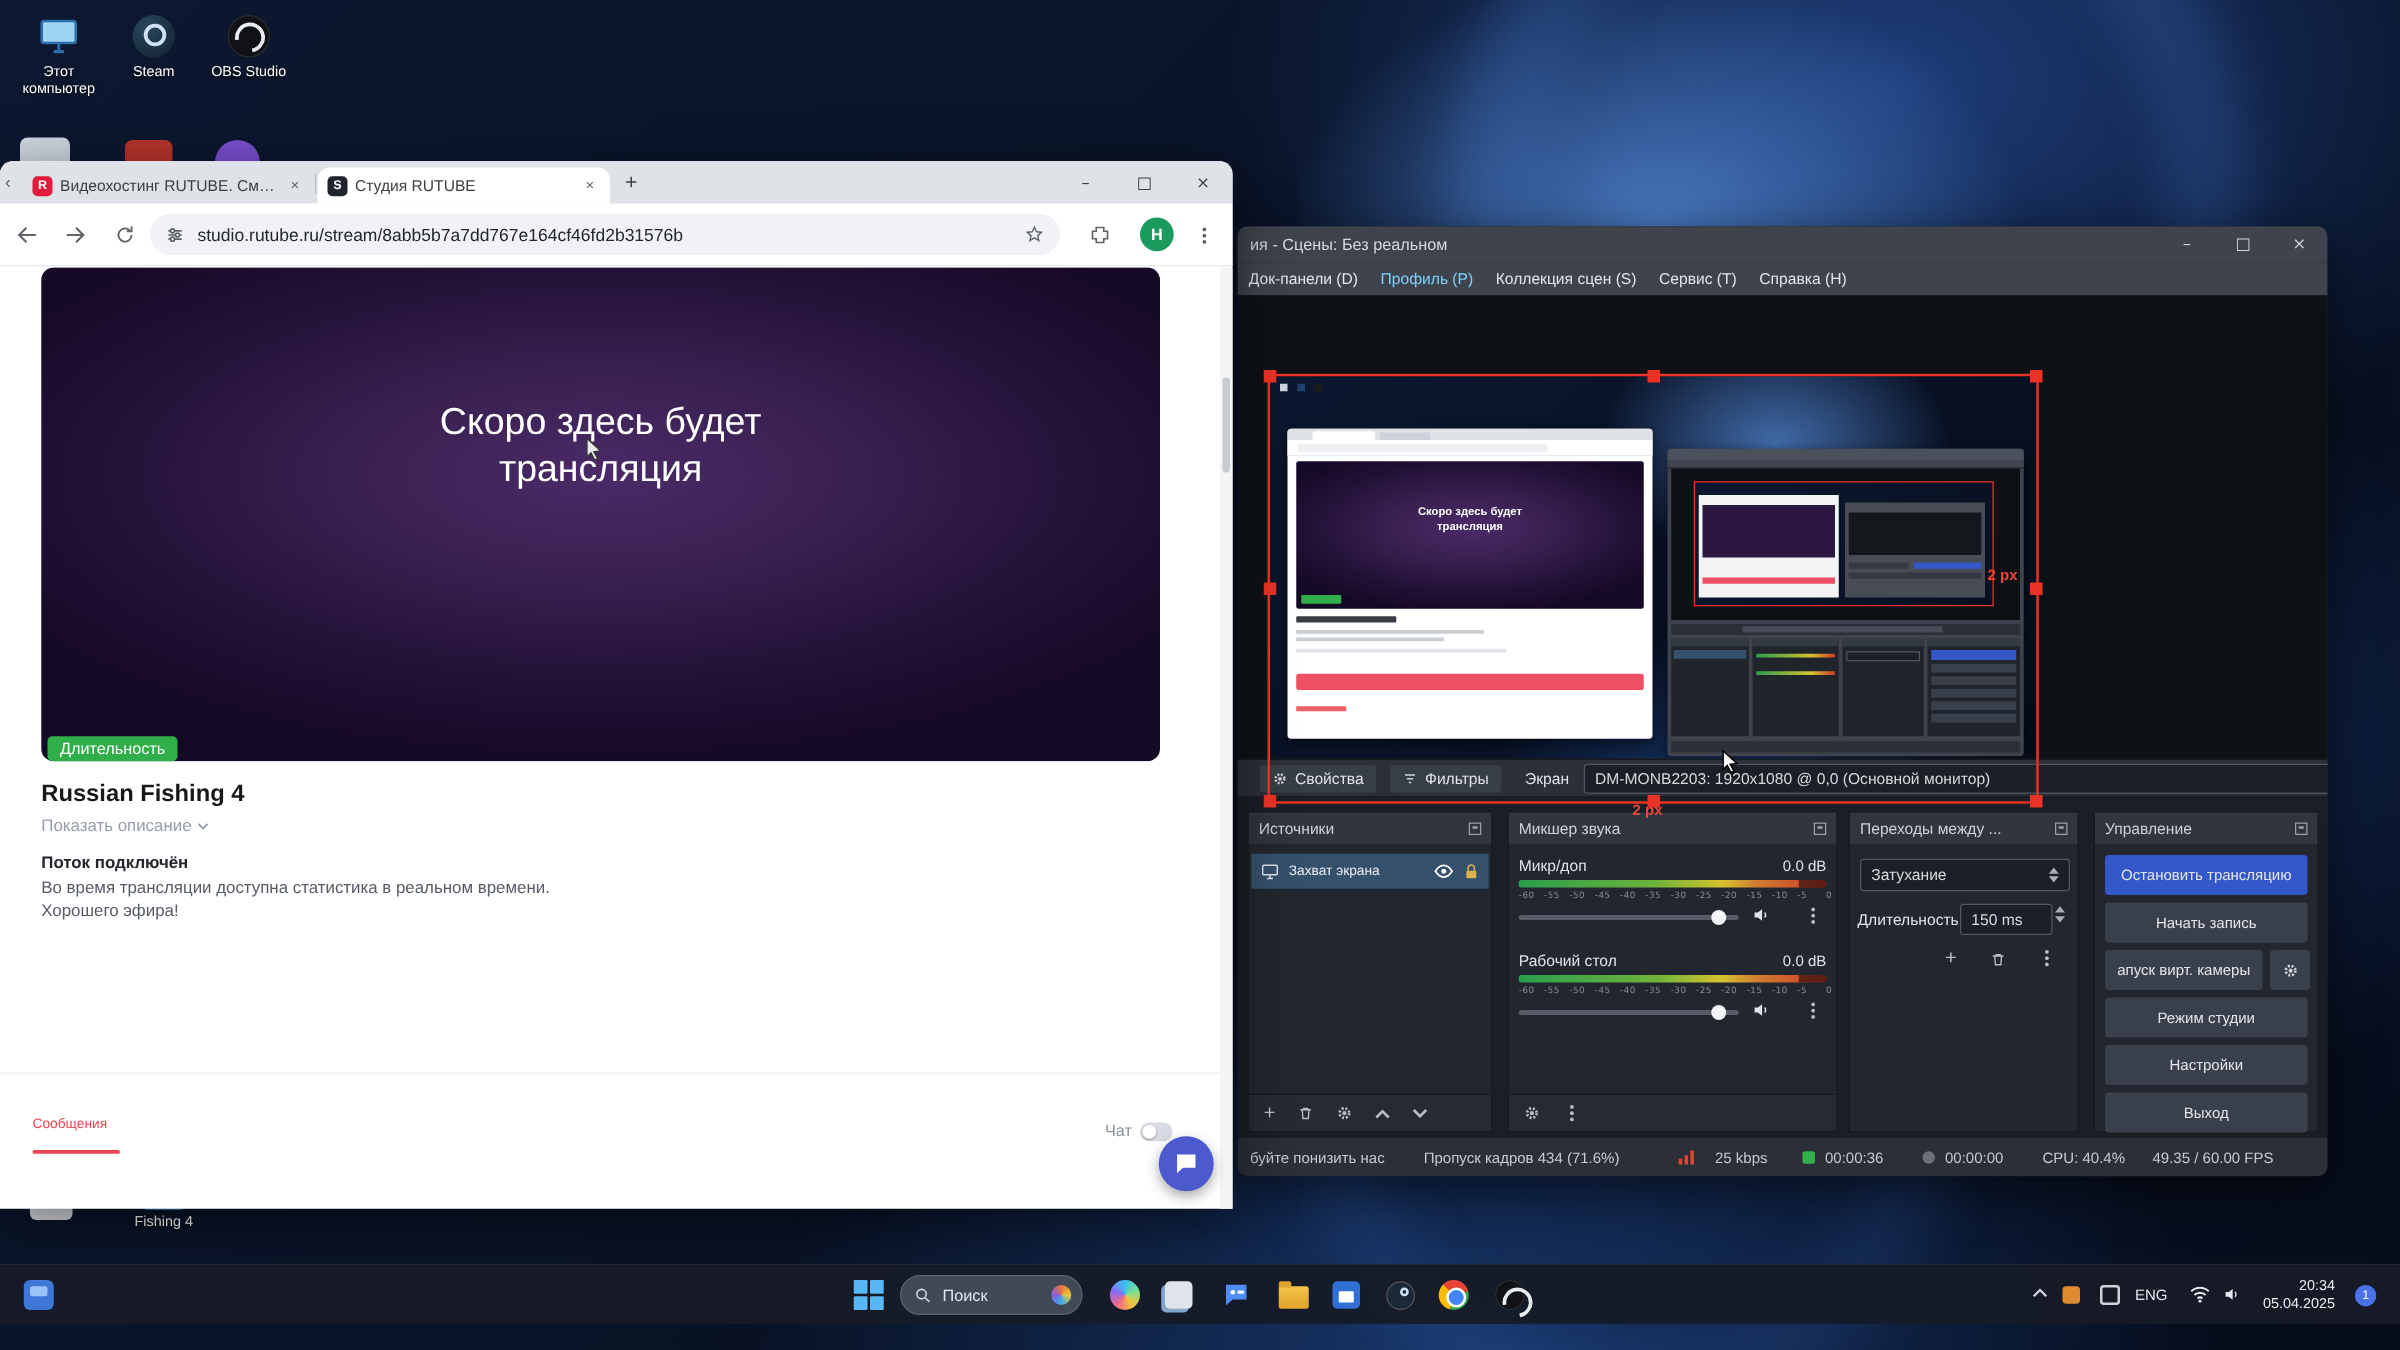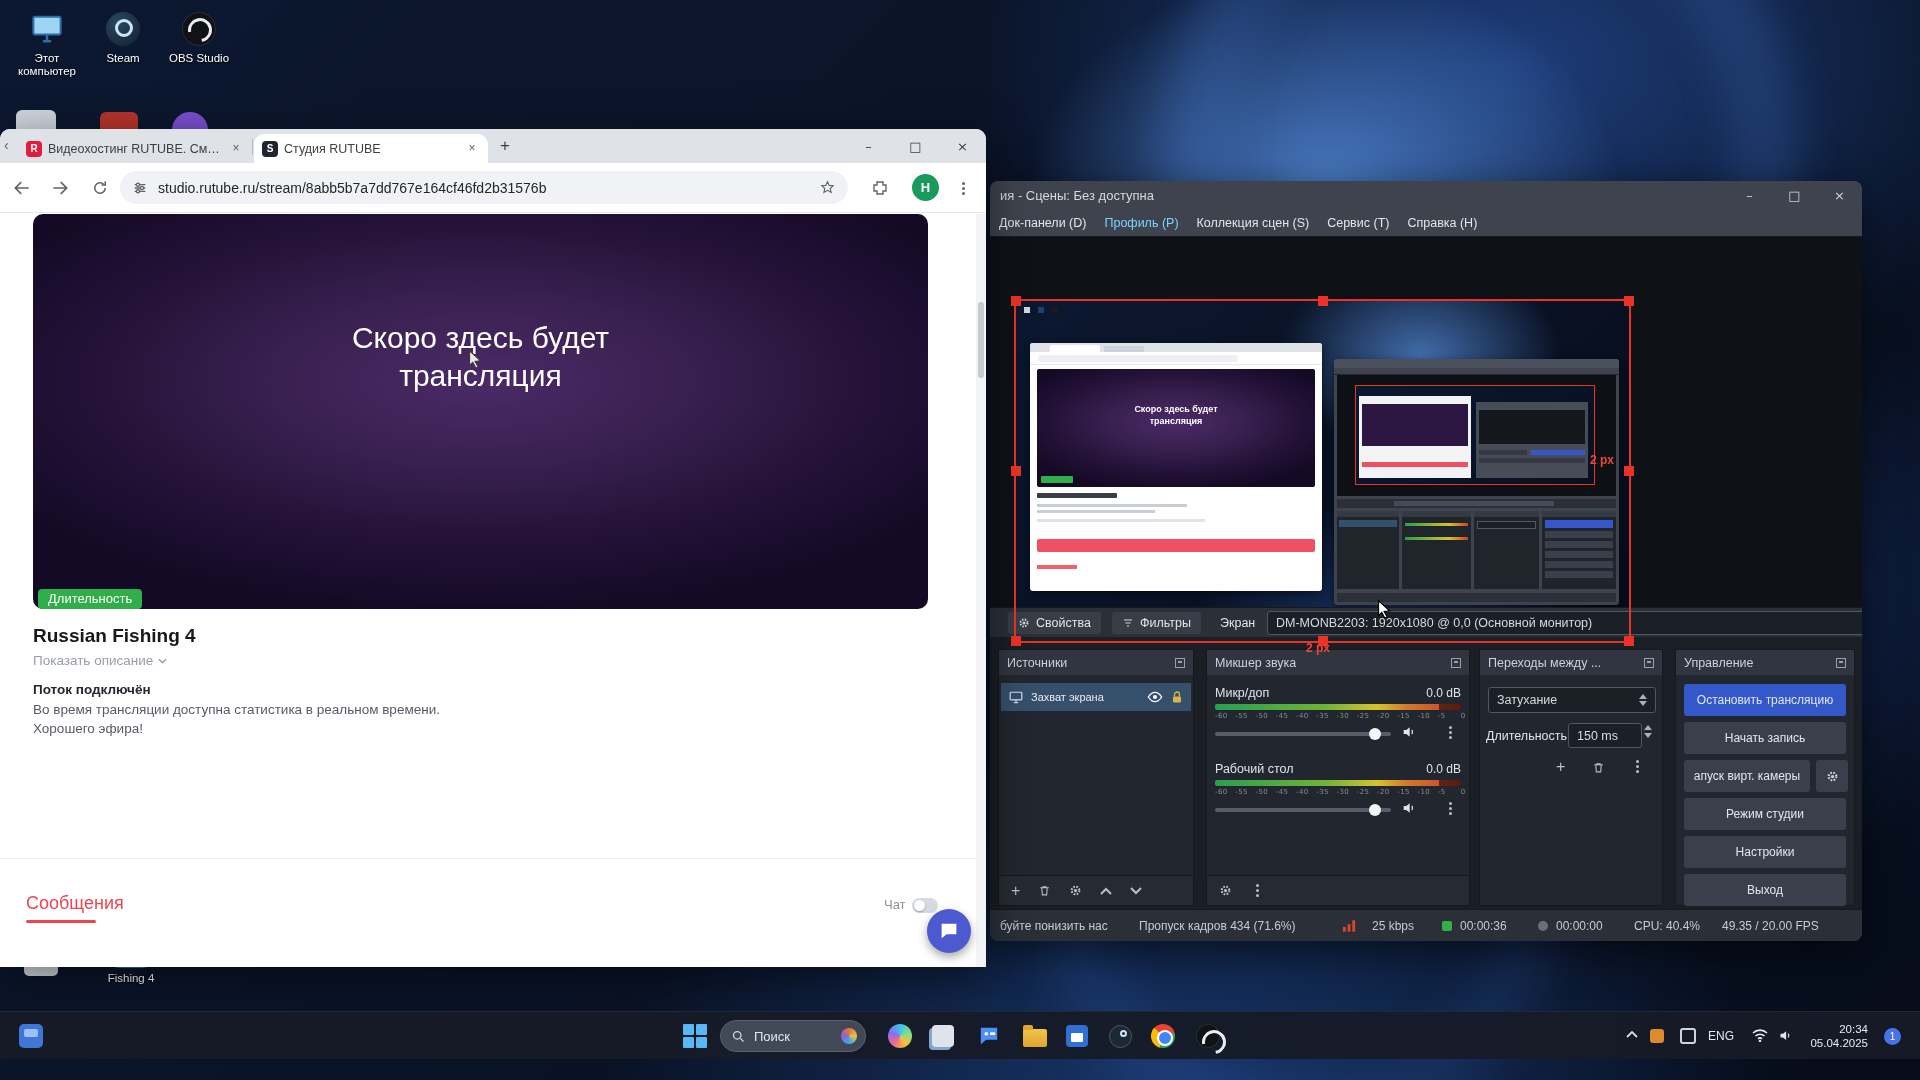--- a/index.html
+++ b/index.html
@@ -50,21 +50,21 @@
   background:radial-gradient(62% 58% at 50% 42%,#4b2a68 0%,#38204f 38%,#241238 70%,#150a26 100%),#150a26}
 .vtext{width:100%;text-align:center;top:105px;color:#fff;font-size:30px;line-height:38px;font-weight:500}
 .badge{left:38px;top:460px;background:#2fae4a;color:#fff;font-size:13px;padding:2px 10px 3px;border-radius:4px}
 .ptitle{left:33px;top:496px;font-size:19px;font-weight:bold;color:#17181c}
 .showdesc{left:33px;top:524px;font-size:13.5px;color:#979eab;display:flex;align-items:center;gap:5px}
 .pstat{left:33px;top:553px;font-size:13.5px;font-weight:bold;color:#24272e}
 .pline{left:33px;font-size:13.5px;color:#565c66}
 .startbtn{left:33px;top:637px;width:895px;height:40px;background:#ef5064;border-radius:8px;color:#fff;
   font-size:15px;font-weight:600;display:flex;align-items:center;justify-content:center}
 .hdiv{left:0;top:729px;right:0;height:1px;background:#ebedf0}
-.msgs{left:26px;top:764px;font-size:18px;color:#ee4550}
+.msgs{left:26px;top:764px;font-size:11px;color:#ee4550}
 .msgs-u{left:26px;top:791px;width:70px;height:3px;background:#ee4550;border-radius:2px}
 .chatlbl{left:884px;top:768px;font-size:13px;color:#8a919c}
 .toggle{left:912px;top:769px;width:26px;height:15px;border-radius:8px;background:#d7dae0}
 .toggle i{position:absolute;left:2px;top:2px;width:11px;height:11px;border-radius:50%;background:#fff;box-shadow:0 1px 2px rgba(0,0,0,.3)}
 .sbtrack{right:0;top:85px;bottom:0;width:10px;background:#f3f4f6}
 .sbthumb{right:2px;top:88px;width:6px;height:76px;border-radius:3px;background:#c7cad0}
 .fab{left:927px;top:780px;width:44px;height:44px;border-radius:50%;background:#4d59cf;
   display:flex;align-items:center;justify-content:center;box-shadow:0 4px 10px rgba(0,0,0,.35)}
 
 .obs{left:990px;top:181px;width:872px;height:760px;z-index:5;background:#22262e;border-radius:8px;
@@ -172,21 +172,21 @@
 <div class="w" style="left:172px;top:112px;width:36px;height:36px;background:#7a4fd0;border-radius:50%;z-index:1"></div>
 
 <div class="w" style="left:24px;top:942px;width:34px;height:34px;background:#d9dde3;border-radius:5px;z-index:2"></div>
 <div class="w dicon" style="left:86px;top:938px;width:90px;z-index:2">
   <div class="glyph" style="width:36px;height:30px;background:#3a6ea5;border-radius:5px"></div>
   <div class="lbl">Fishing 4</div>
 </div>
 
 <div class="w obs">
   <div class="w otitle">
-    <span class="tt">ия - Сцены: Без доступна</span>
+    <span class="tt">ия - Сцены: Без реальном</span>
     <span class="w octl" style="right:90px">–</span>
     <span class="w octl" style="right:45px">□</span>
     <span class="w octl" style="right:0">×</span>
   </div>
   <div class="w omenu">
     <span>Док-панели (D)</span><span class="dim">Профиль (P)</span><span>Коллекция сцен (S)</span><span>Сервис (T)</span><span>Справка (H)</span>
   </div>
 
   <div class="w opreview">
 
@@ -483,21 +483,21 @@
           <rect x="6" y="5" width="3" height="8" fill="#e0462e"></rect>
           <rect x="11" y="1" width="3" height="12" fill="#e0462e"></rect>
         </svg>
       </span>
     <span style="left:382px">25 kbps</span>
     <span style="left:452px;top:11px;width:10px;height:10px;background:#34b04a;border-radius:2px"></span>
     <span style="left:470px">00:00:36</span>
     <span style="left:548px;top:11px;width:10px;height:10px;background:#6a7078;border-radius:50%"></span>
     <span style="left:566px">00:00:00</span>
     <span style="left:644px">CPU: 40.4%</span>
-    <span style="left:732px">49.35 / 20.00 FPS</span>
+    <span style="left:732px">49.35 / 60.00 FPS</span>
   </div>
 </div>
 
 <div class="w browser">
   <div class="w tabstrip">
     <span class="w" style="left:4px;top:8px;font-size:14px;color:#5f6368">‹</span>
     <div class="w tab" style="left:18px;width:234px">
       <span class="fav" style="background:#e31b3d">R</span>
       <span class="t">Видеохостинг RUTUBE. Смотр</span>
       <span class="x">×</span>

